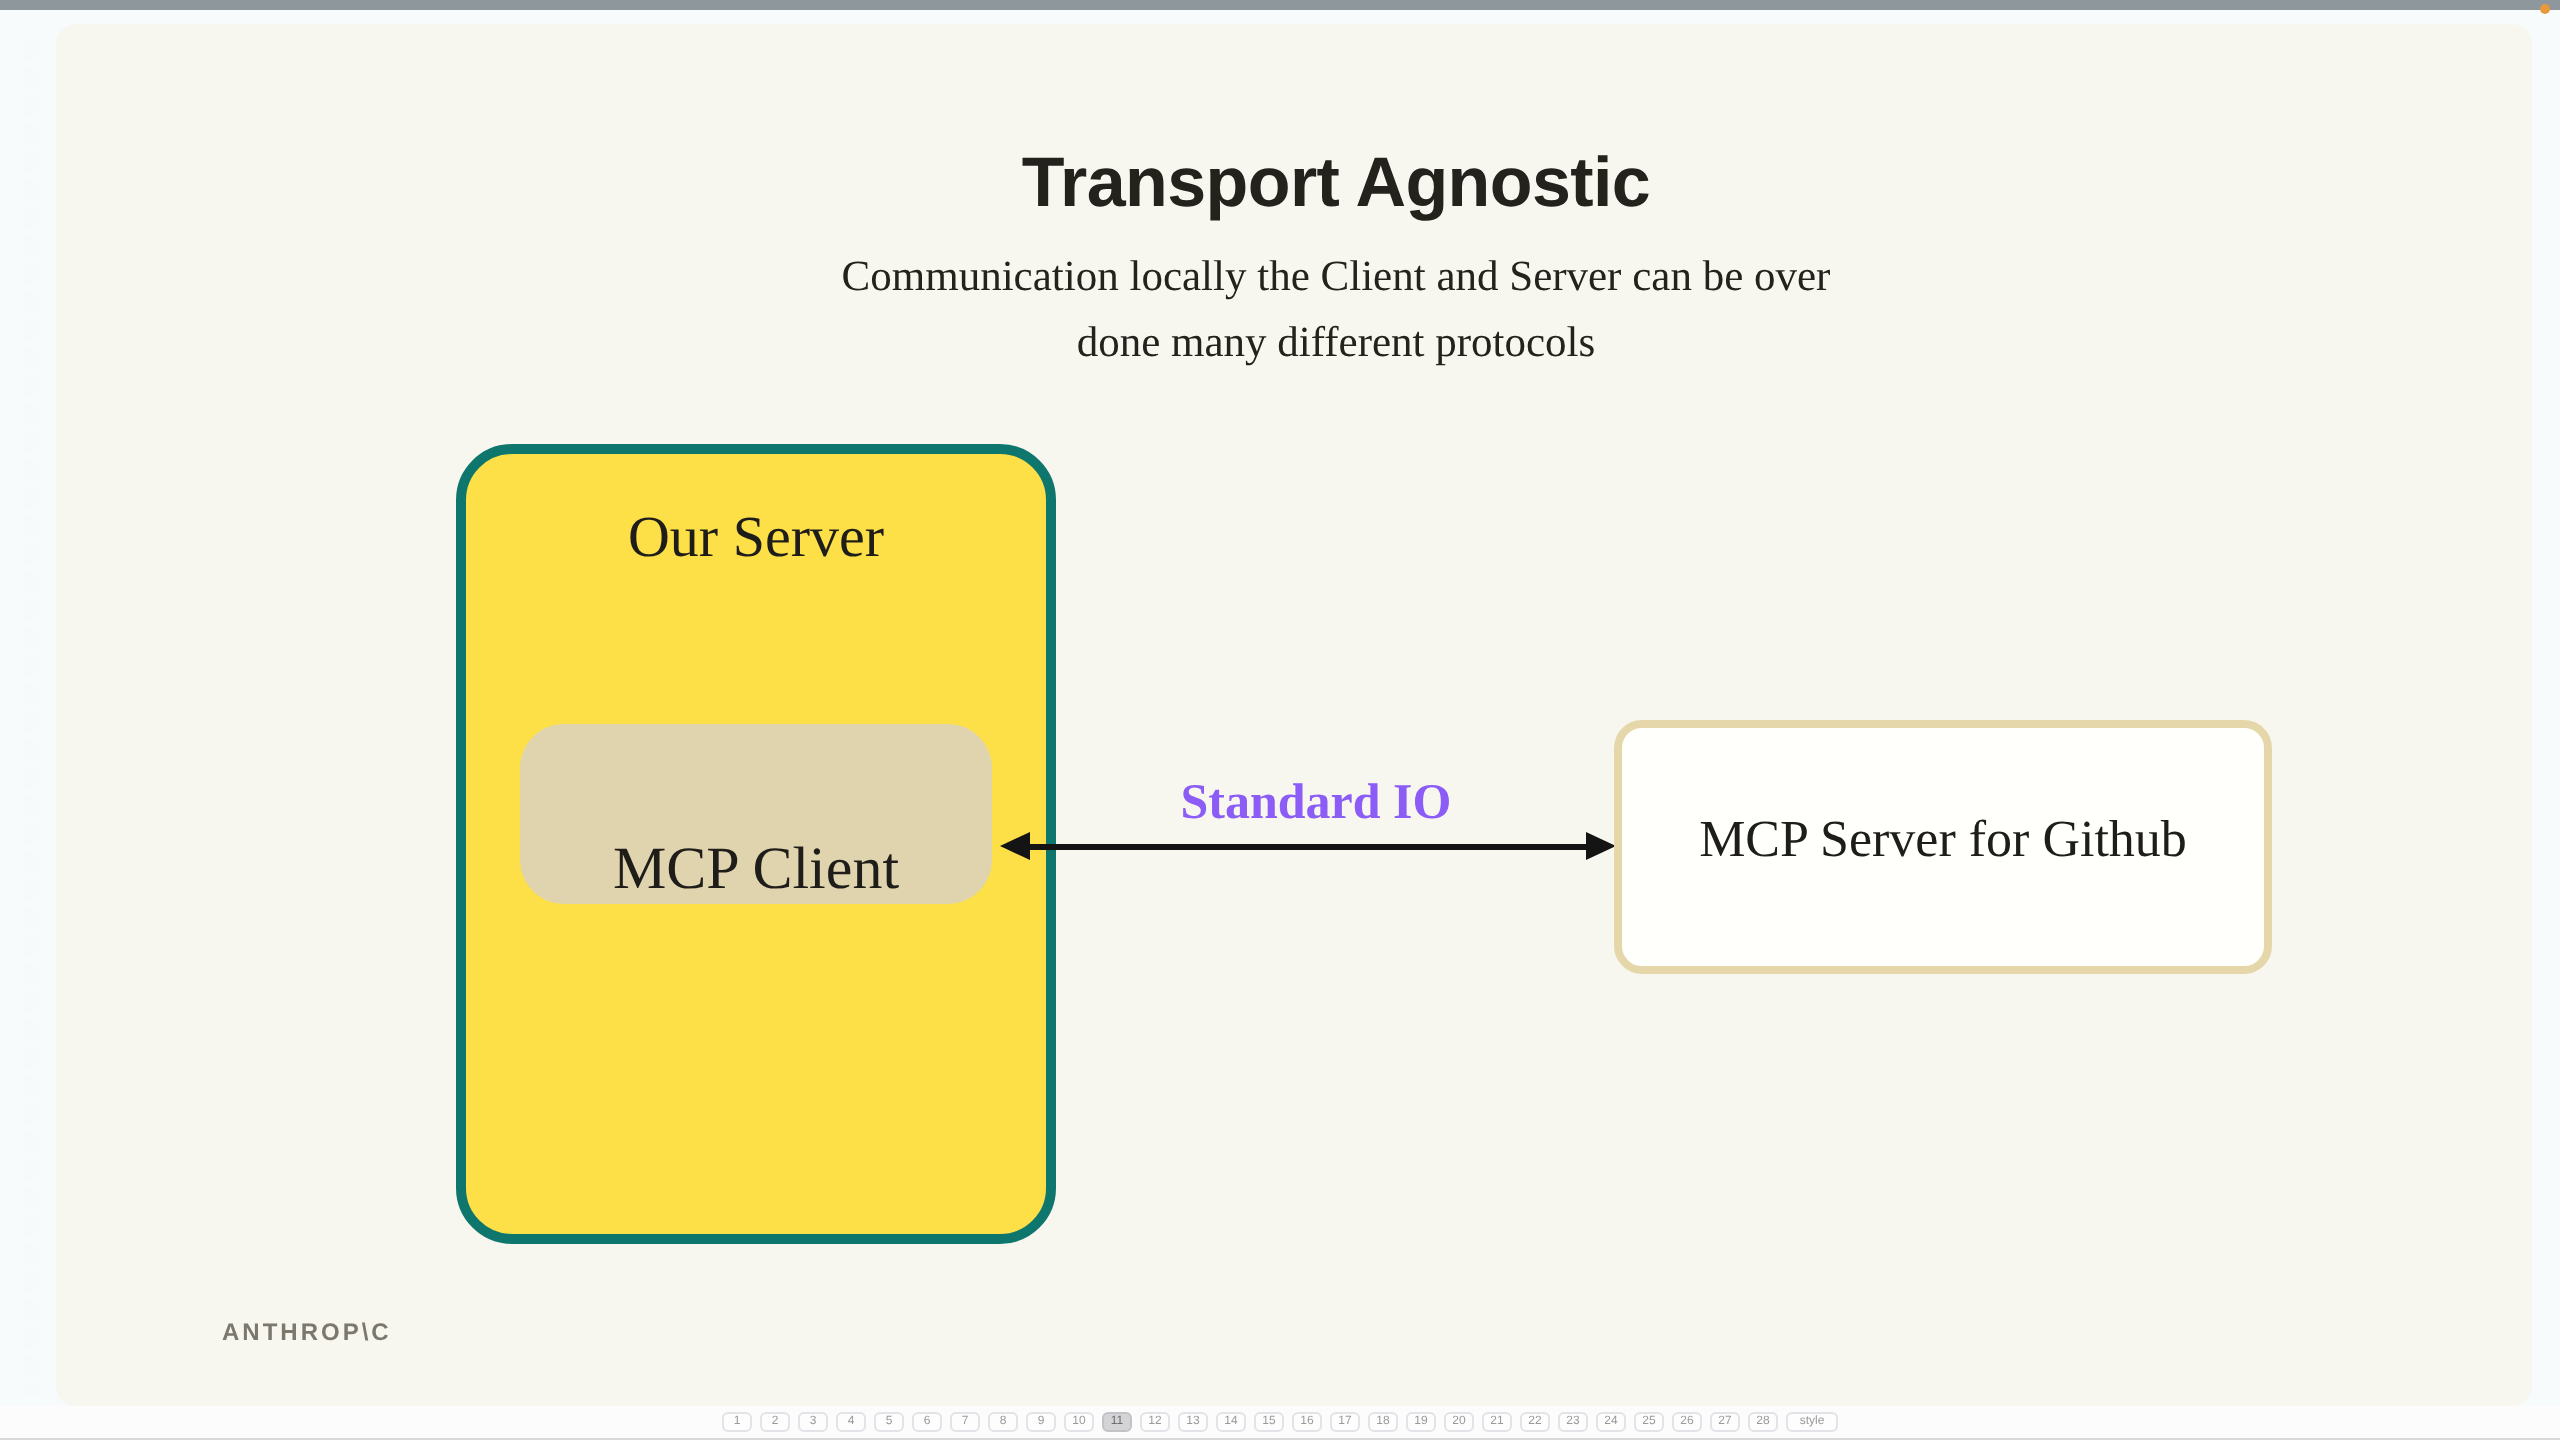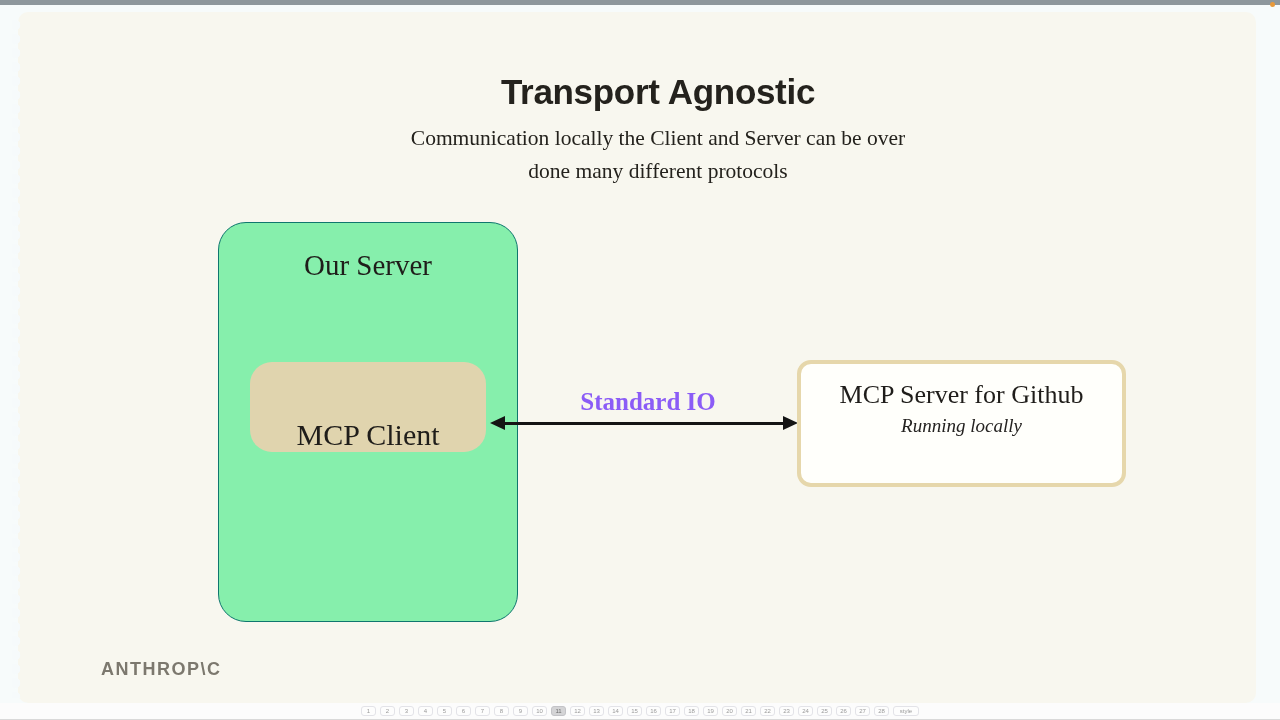--- a/index.html
+++ b/index.html
@@ -15,21 +15,21 @@
     position: absolute; left: 0; top: 0; width: 1280px; height: 5px;
     background: #8e979c;
   }
   .recording-dot {
     position: absolute; top: 2px; right: 5px; width: 5px; height: 5px;
     border-radius: 50%; background: #e8993a;
   }
 
   
   .slide {
-    position: absolute; left: 18px; top: 12px; width: 1238px; height: 691px;
+    position: absolute; left: 28px; top: 12px; width: 1238px; height: 691px;
     background: #f8f7ef;
     border-radius: 10px;
   }
   
   .scallop-edge {
     position: absolute; left: 12px; top: 18px; width: 13px; height: 680px;
     background-image: radial-gradient(circle at 3px 7px, #f6fafb 5px, rgba(246,250,251,0) 5.6px);
     background-size: 13px 14px;
     pointer-events: none;
   }
@@ -46,22 +46,22 @@
     text-align: center;
     font-family: "Liberation Serif", serif;
     font-size: 21.5px; line-height: 33px;
     color: #24221d;
   }
   .subtitle b { font-weight: 400; }
 
   
   .outer-box {
     position: absolute; left: 200px; top: 210px; width: 300px; height: 400px;
-    background: #86efac;
-    border: 1px solid #0f766e;
+    background: #fde047;
+    border: 5px solid #0f766e;
     border-radius: 28px;
   }
   .outer-box-label {
     position: absolute; left: 0; top: 26px; width: 100%;
     text-align: center;
     font-family: "Liberation Serif", serif;
     font-size: 29px; color: #1f1d1a;
   }
   .client-box {
     position: absolute; left: 232px; top: 350px; width: 236px; height: 90px;
@@ -104,31 +104,32 @@
     background: #fffffb;
     border: 4px solid #e6d7ab;
     border-radius: 14px;
     text-align: center;
     padding-top: 13px;
   }
   .server-box-title {
     font-family: "Liberation Serif", serif;
     font-size: 26px; line-height: 36px; color: #1f1d1a;
     padding: 0 30px;
+    margin-top: 25px;
   }
   .server-box-note {
     font-family: "Liberation Serif", serif;
     font-style: italic; font-size: 19px; color: #242220;
     margin-top: 2px;
   }
 
   
   .logo {
     position: absolute; left: 83px; top: 647px;
-    font-size: 18px; font-weight: 700; letter-spacing: 1.5px;
+    font-size: 12px; font-weight: 700; letter-spacing: 1.5px;
     color: #7c786e;
   }
 
   
   .bottom-bar {
     position: absolute; left: 0; bottom: 0; width: 1280px; height: 17px;
     background: #fcfcfc;
     border-bottom: 1px solid #d9d9d9;
     display: flex; align-items: center; justify-content: center; gap: 4px;
   }
@@ -174,21 +175,20 @@
 
   <div class="arrow-label">Standard IO</div>
   <div class="arrow-wrap">
     <span class="arrow-head left"></span>
     <span class="arrow-line"></span>
     <span class="arrow-head right"></span>
   </div>
 
   <div class="server-box">
     <div class="server-box-title">MCP Server for Github</div>
-    <div class="server-box-note">Running locally</div>
   </div>
 
   <div class="logo">ANTHROP\C</div>
 </div>
 
 <div class="scallop-edge"></div>
 
 <div class="bottom-bar">
 
 <button class="pill">1</button>

